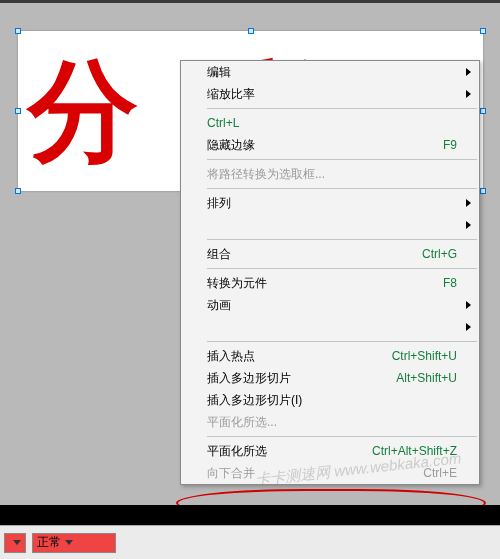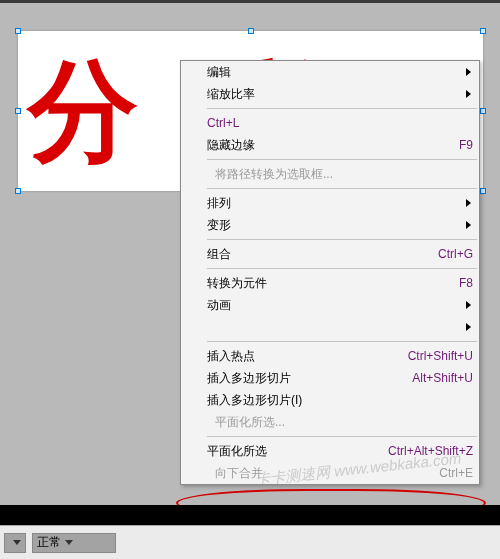--- a/index.html
+++ b/index.html
@@ -44,27 +44,27 @@
     left: 180px; top: 60px;
     width: 300px;
     background: #f3f3f3;
     border: 1px solid #8a8a8a;
     box-shadow: 2px 2px 4px rgba(0,0,0,.25);
   }
   .mi {
     display: flex;
     align-items: center;
     height: 22px;
-    padding: 0 6px 0 26px;
+    padding: 0 22px 0 26px;
     color: #000;
     position: relative;
   }
-  .mi.disabled { color: #9b9b9b; margin-left: 8px; }
+  .mi.disabled { color: #9b9b9b; }
   .mi .lbl { flex: 1; }
-  .mi .sc { color: #701a75; }
+  .mi .sc { color: #15803d; }
   .mi.disabled .sc { color: #9b9b9b; }
   .mi .arrow {
     position: absolute; right: 8px;
     width: 0; height: 0;
     border-top: 4px solid transparent;
     border-bottom: 4px solid transparent;
     border-left: 5px solid #000;
   }
   .sep {
     height: 1px;
@@ -89,21 +89,21 @@
     left: 0; right: 0; top: 525px; height: 34px;
     background: #ebebeb;
     border-top: 1px solid #aaa;
     display: flex;
     align-items: center;
     padding-left: 4px;
   }
   .dd {
     height: 20px;
     border: 1px solid #888;
-    background: #a3a3a3;
+    background: #ef4444;
     display: inline-flex;
     align-items: center;
     padding: 0 4px;
     margin-right: 6px;
     font-size: 12px;
   }
   .dd .tri {
     width: 0; height: 0; margin-left: 4px;
     border-left: 4px solid transparent;
     border-right: 4px solid transparent;
@@ -158,21 +158,20 @@
     <div class="sep"></div>
     <div class="mi disabled">
       <span class="lbl">将路径转换为选取框...</span>
     </div>
     <div class="sep"></div>
     <div class="mi">
       <span class="lbl">排列</span>
       <span class="arrow"></span>
     </div>
     <div class="mi">
-      <span class="lbl">变形</span>
       <span class="arrow"></span>
     </div>
     <div class="sep"></div>
     <div class="mi">
       <span class="lbl">组合</span>
       <span class="sc">Ctrl+G</span>
     </div>
     <div class="sep"></div>
     <div class="mi">
       <span class="lbl">转换为元件</span>

